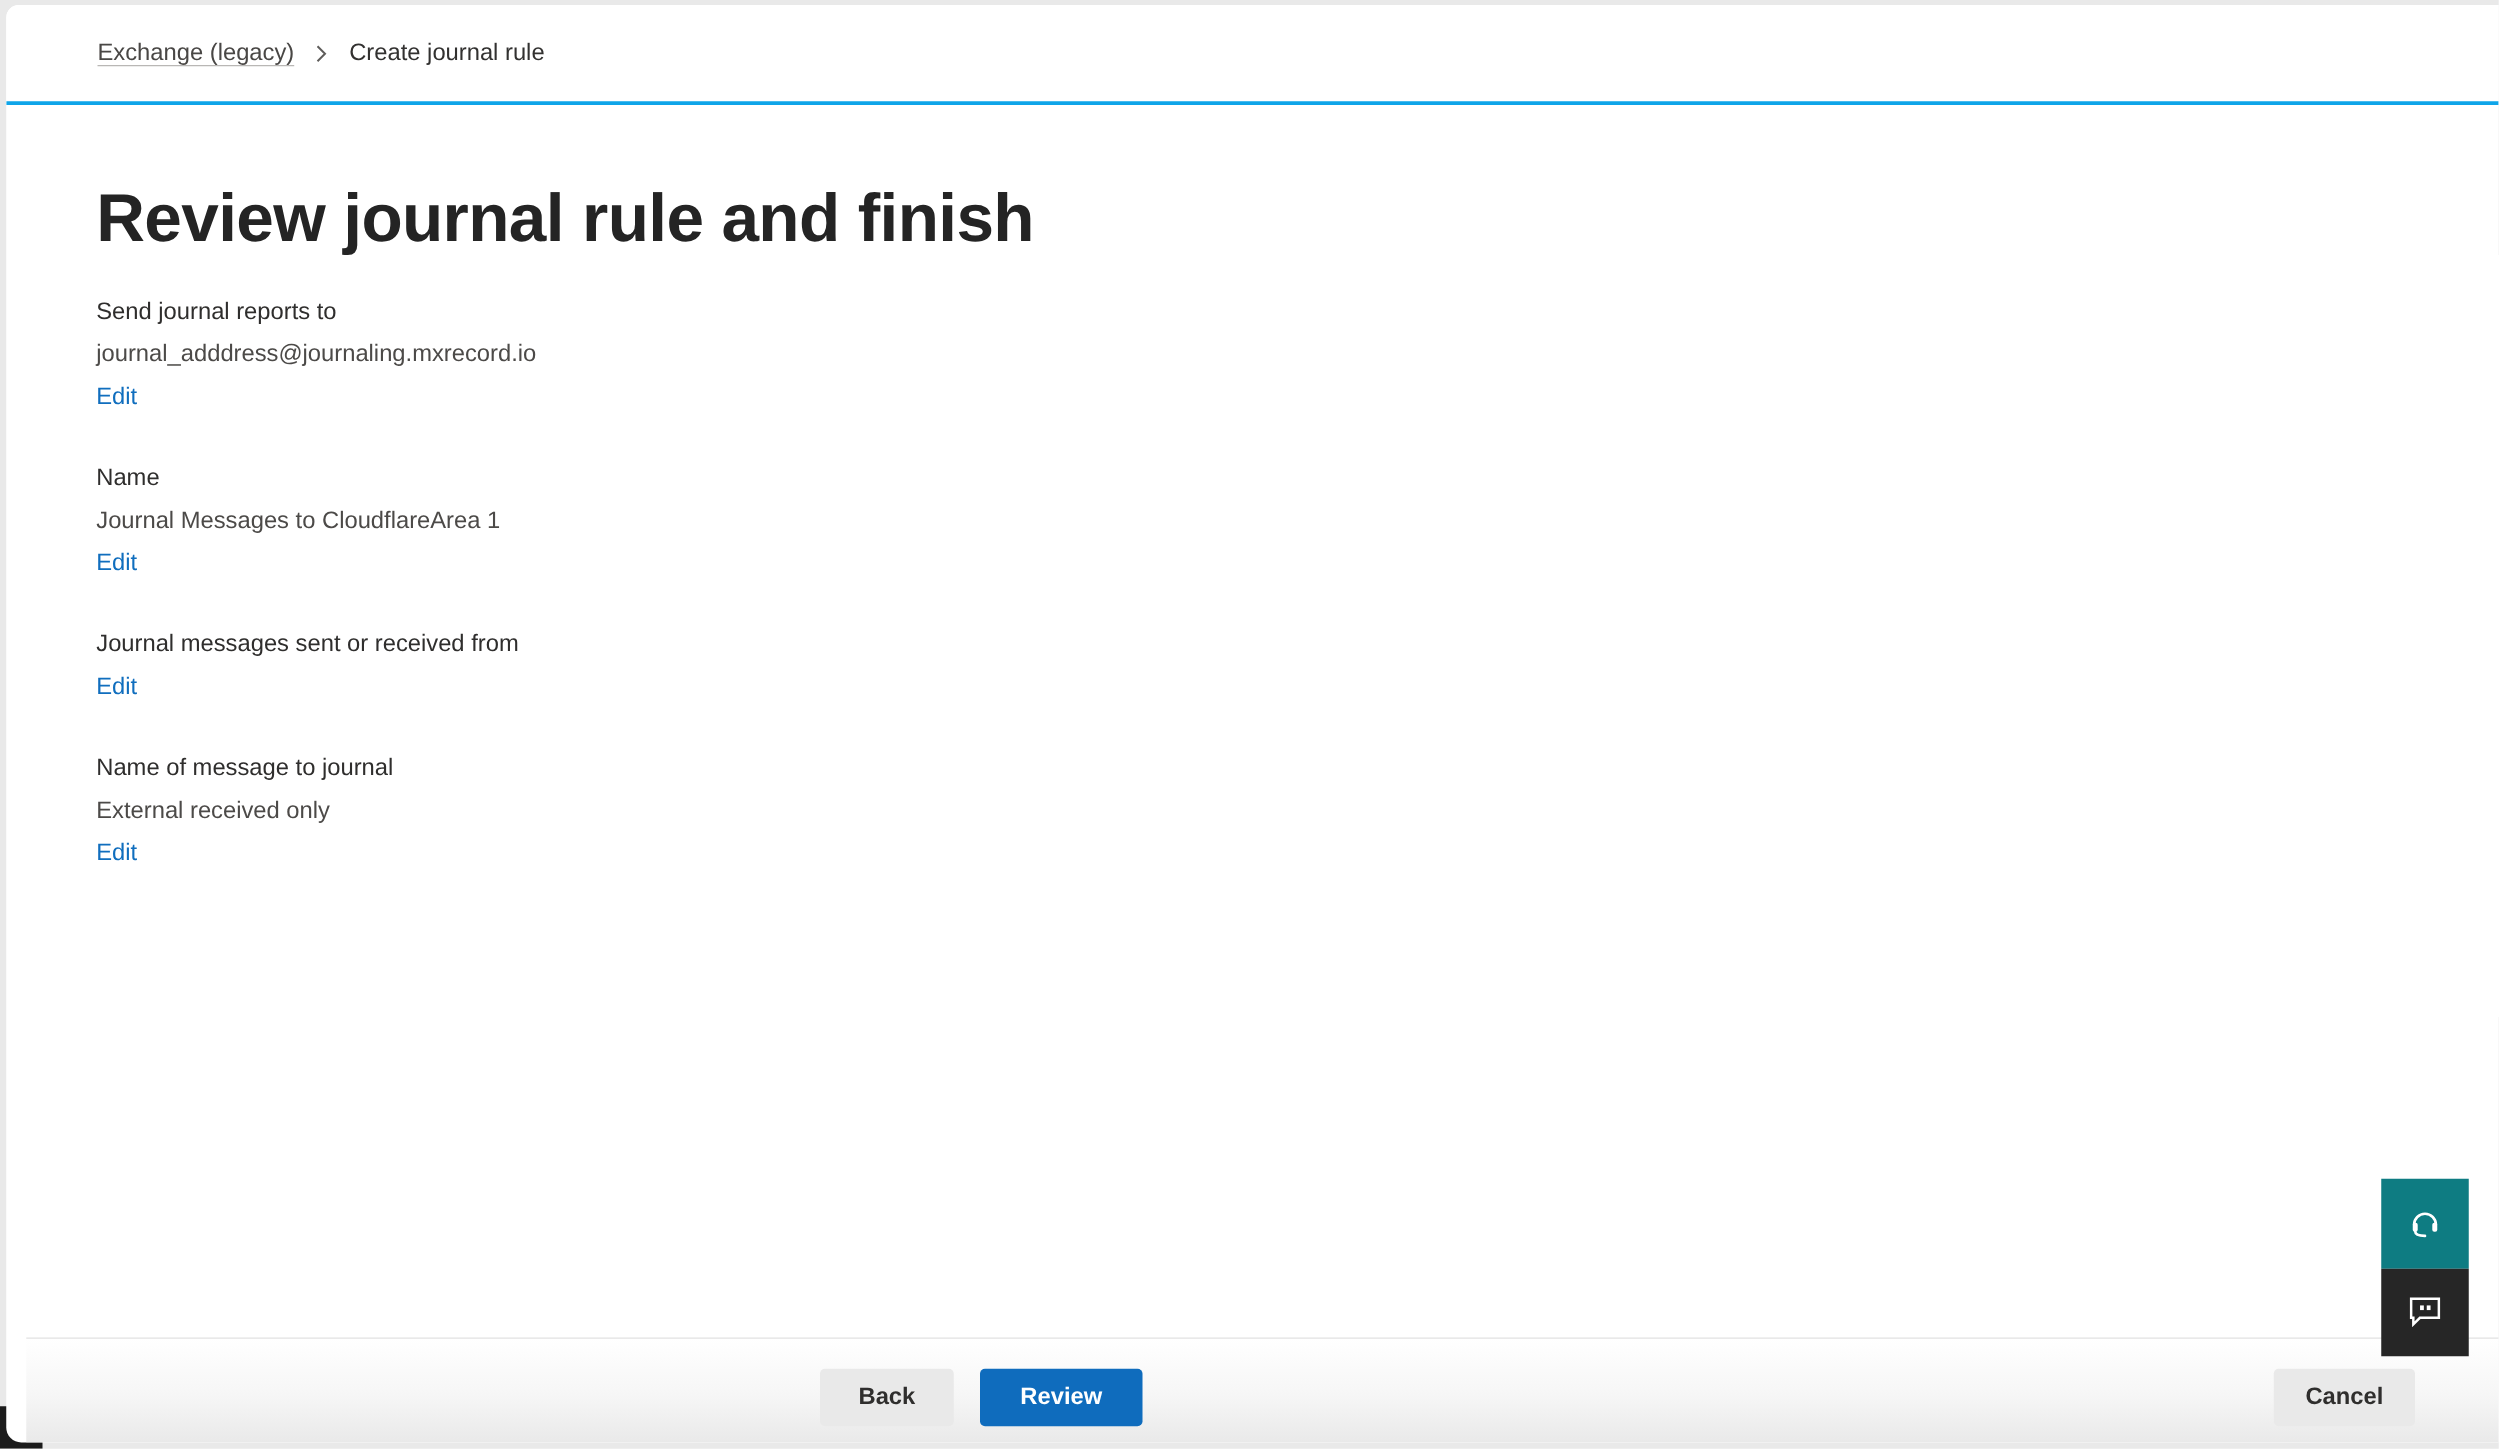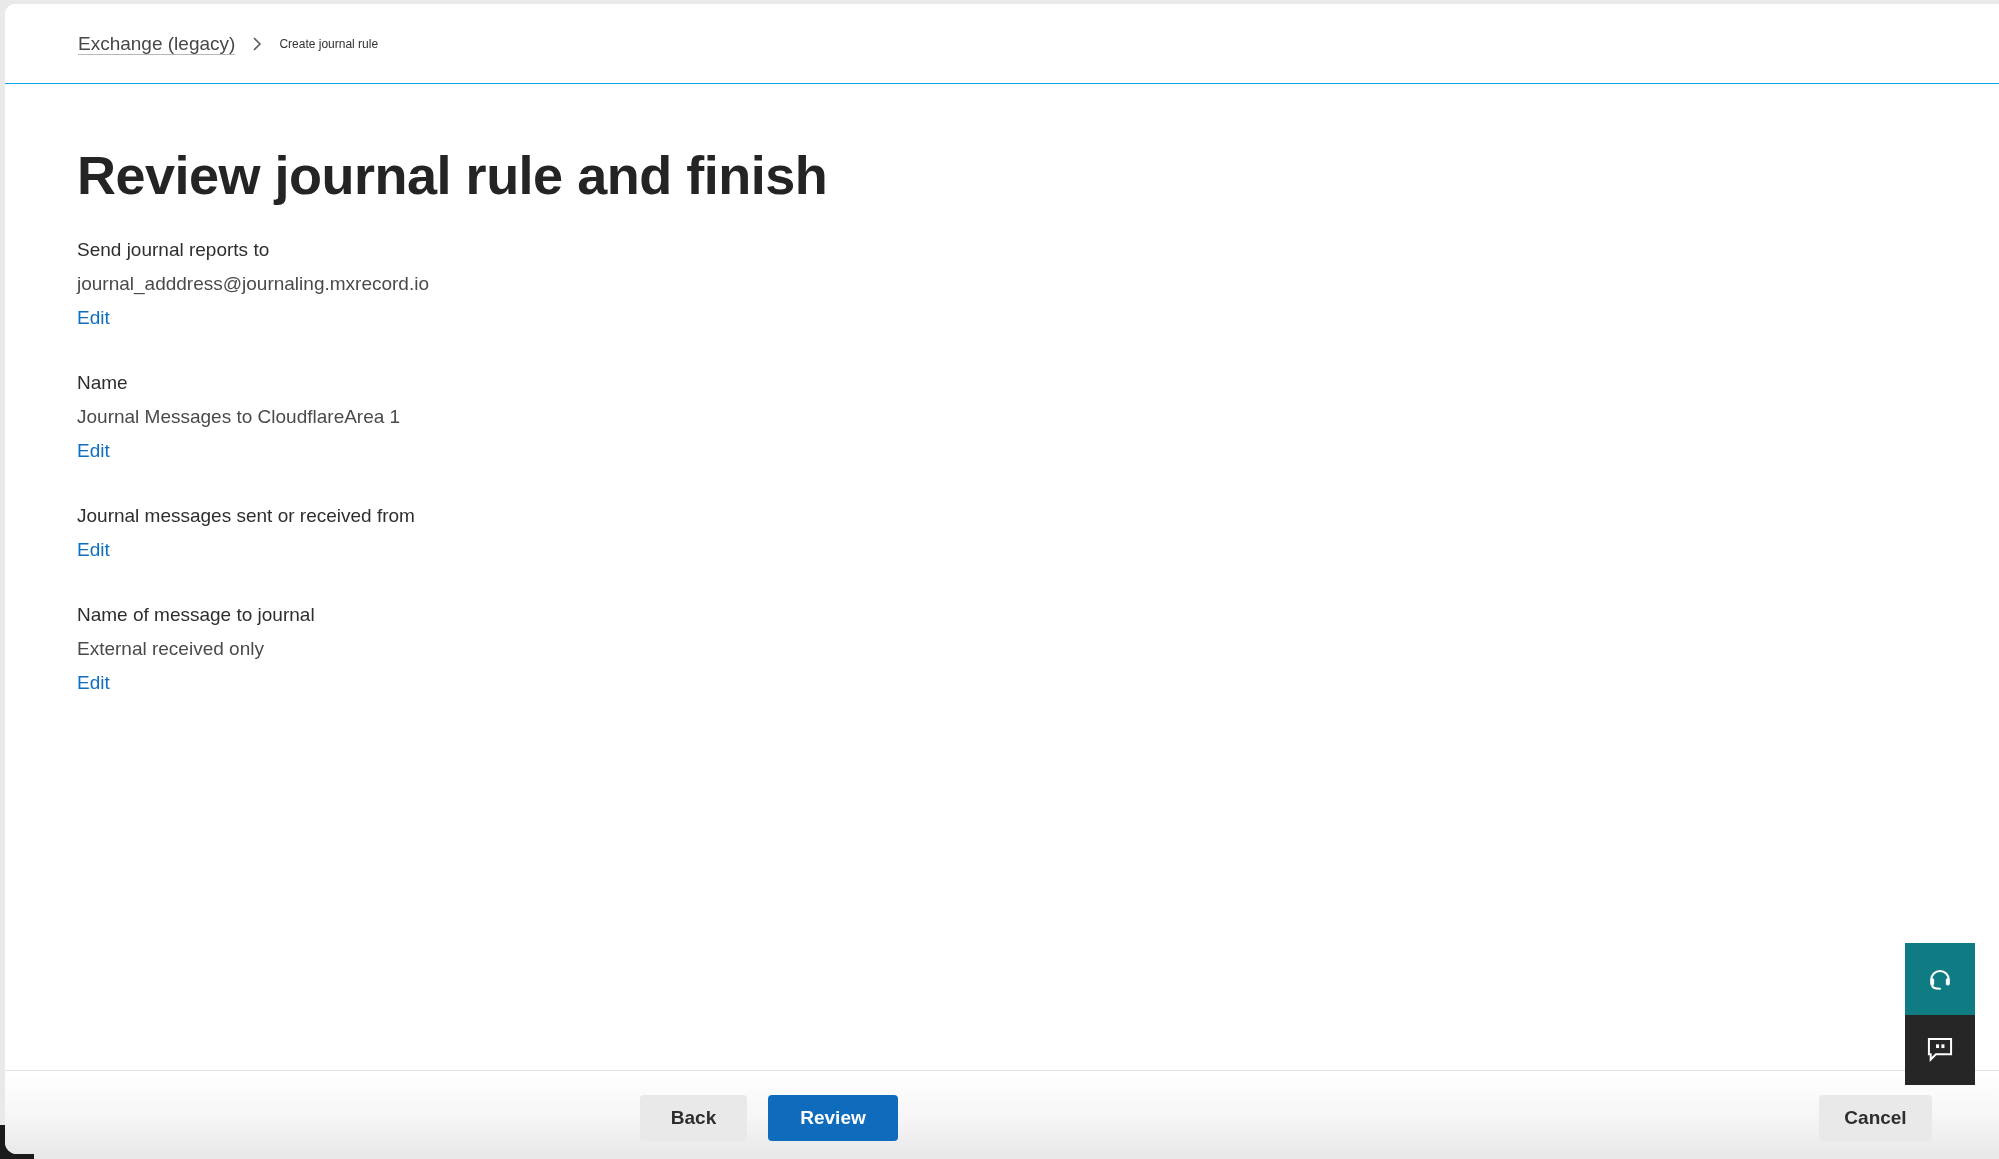--- a/index.html
+++ b/index.html
@@ -18,32 +18,32 @@
     position:absolute; top:4px; left:5px; right:0; bottom:5px;
     background:#ffffff;
     border-radius:10px 0 0 12px;
     overflow:hidden;
   }
   
   .topbar {
     height:80px;
     display:flex; align-items:center;
     padding-left:73px;
-    border-bottom:1px solid #0ea5e9;
+    border-bottom:3px solid #0ea5e9;
     background:#fff;
   }
   .crumb-link {
     font-size:19px; color:#494745;
     text-decoration:underline;
     text-decoration-color:#b9b7b5;
     text-underline-offset:4px;
     cursor:pointer;
   }
   .crumb-sep { display:inline-flex; margin:0 16px; align-items:center; }
-  .crumb-current { font-size:12px; color:#323130; }
+  .crumb-current { font-size:19px; color:#323130; }
   
   .content {
     position:absolute; top:81px; left:0; right:0; bottom:84px;
     display:flex;
   }
   .rail {
     width:570px; flex:0 0 570px;
     border-right:1px solid #e4e4e4;
     padding:64px 0 0 67px;
   }
@@ -69,21 +69,21 @@
     letter-spacing:-0.5px;
     margin-bottom:27px;
   }
   .section { margin-bottom:31px; font-size:19px; }
   .s-label { font-weight:400; color:#2f2e2d; line-height:34px; }
   .s-value { color:#4c4a48; line-height:34px; }
   .s-edit  { line-height:34px; }
   .s-edit a { color:#106ebe; text-decoration:none; cursor:pointer; font-size:19px; }
   
   .footer {
-    position:absolute; left:0; right:0; bottom:0; height:84px;
+    position:absolute; left:16px; right:0; bottom:0; height:84px;
     border-top:1px solid #e2e2e2;
     background:linear-gradient(180deg, #ffffff 0%, #f6f6f6 55%, #e9e9e9 100%);
   }
   .btn {
     position:absolute; top:24px; height:46px;
     border:none; border-radius:4px;
     font-family:"Liberation Sans", sans-serif;
     font-size:19px; font-weight:700;
     cursor:pointer;
   }

